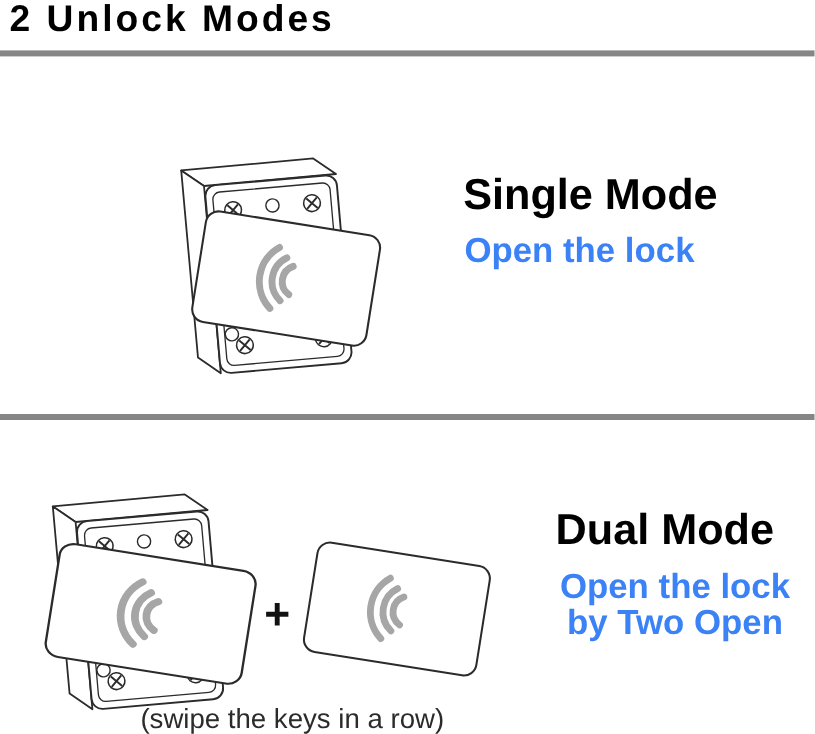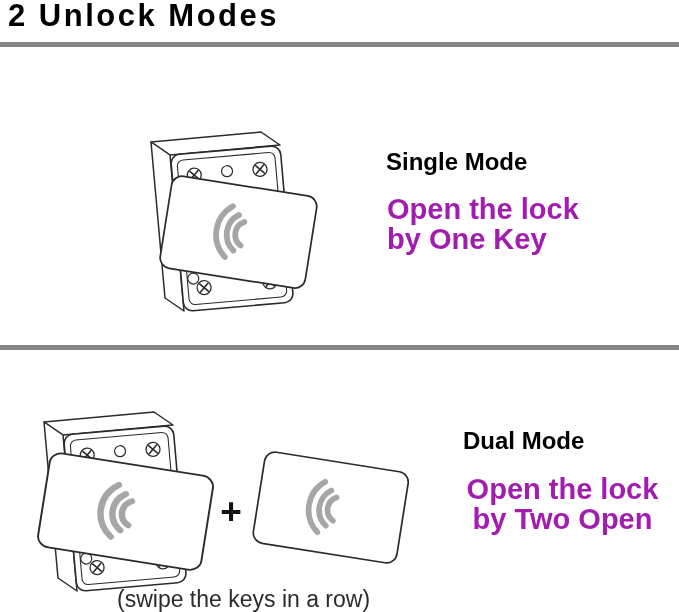--- a/index.html
+++ b/index.html
@@ -9,25 +9,25 @@
   }
   .title{
     position:absolute;left:8px;top:0;margin:0;
     font-size:31px;line-height:31px;font-weight:bold;letter-spacing:2.5px;
     white-space:nowrap;color:#000;
   }
   .rule{position:absolute;left:0;width:679px;height:5px;background:#868686;}
   #rule-top{top:42px;}
   #rule-mid{top:345px;}
   .heading{
-    position:absolute;font-size:24px;line-height:30px;font-weight:bold;
+    position:absolute;font-size:36px;line-height:30px;font-weight:bold;
     white-space:nowrap;color:#000;
   }
   .desc{
-    position:absolute;font-size:29px;line-height:30px;font-weight:bold;color:#a21caf;
+    position:absolute;font-size:29px;line-height:30px;font-weight:bold;color:#3b82f6;
   }
   #single-heading{left:386px;top:147px;}
   #single-desc{left:387px;top:194px;}
   #dual-heading{left:463px;top:426px;text-align:center;}
   #dual-desc{left:465px;top:474px;width:195px;text-align:center;}
   .illus{position:absolute;}
   #illus-single{left:128px;top:106px;}
   #illus-dual{left:28px;top:396px;}
   .plus{
     position:absolute;left:217px;top:493px;width:28px;text-align:center;
@@ -92,21 +92,20 @@
   <div class="rule" id="rule-top"></div>
 
   <svg class="illus" id="illus-single" width="210" height="210" viewBox="0 0 210 210">
     <use href="#lockbox" transform="translate(22,22)"></use>
     <use href="#keycard" transform="translate(44,67) rotate(9) scale(0.96)"></use>
   </svg>
 
   <div class="heading" id="single-heading">Single Mode</div>
   <div class="desc" id="single-desc">
     <div>Open the lock</div>
-    <div>by One Key</div>
   </div>
 
   <div class="rule" id="rule-mid"></div>
 
   <svg class="illus" id="illus-dual" width="400" height="208" viewBox="0 0 400 208">
     <use href="#lockbox" transform="translate(15,12)"></use>
     <use href="#keycard" transform="translate(22,54) rotate(9) scale(1.08,0.98)"></use>
     <use href="#keycard" transform="translate(237,53) rotate(9) scale(0.95)"></use>
   </svg>
 

